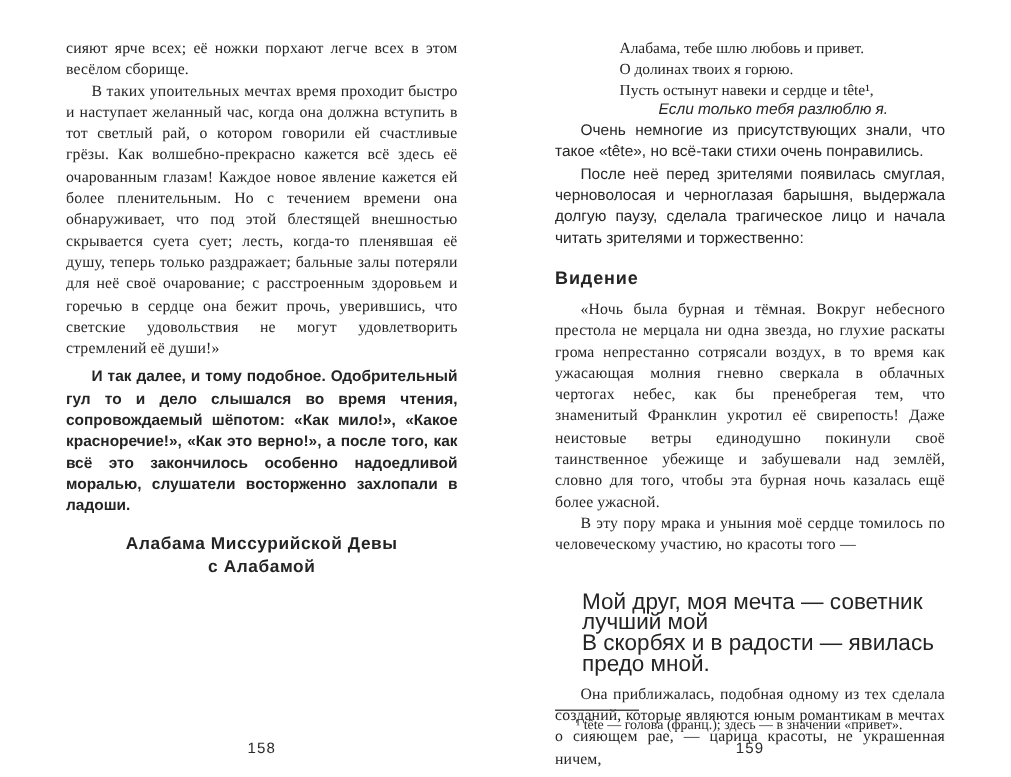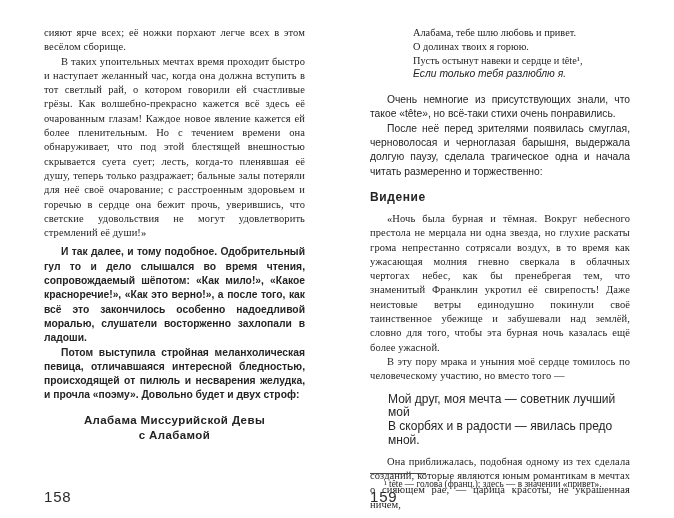--- a/index.html
+++ b/index.html
@@ -55,39 +55,39 @@
     font-family: Liberation Serif, serif;
     font-size: 10.3px;
     line-height: 13.8px;
     margin-left: 43px;
   }
   .poem-line-italic {
     font-family: "Liberation Sans", "DejaVu Sans", sans-serif;
     font-size: 10.3px;
     line-height: 13.8px;
     font-style: italic;
-    margin-left: 43px;
+    margin-left: 69px;
   }
-  .narrative-right { margin-top: 12px; }
+  .narrative-right { }
 
   .vision-heading {
     margin: 10px 0 7px;
     font-family: "Liberation Sans", "DejaVu Sans", sans-serif;
     font-weight: bold;
     font-size: 12px;
     line-height: 16px;
     text-align: left;
     letter-spacing: 0.6px;
   }
   .couplet {
     white-space: pre-line;
     font-family: "Liberation Sans", "DejaVu Sans", sans-serif;
-    font-size: 12px;
+    font-size: 15px;
     line-height: 13.8px;
-    margin: 9px 0 7px 18px;
+    margin: 23px 0 7px 18px;
   }
 
   .footnote {
     position: absolute;
     left: 33px;
     right: 44px;
     bottom: 28px;
     font-family: "Liberation Serif", "DejaVu Serif", serif;
     font-size: 9.3px;
     line-height: 12px;
@@ -98,42 +98,42 @@
     border: none;
     border-top: 1px solid #4a4a4a;
     margin: 0 0 4px 0;
   }
   .footnote-text { text-indent: 14px; }
   .footnote .lang { }
 
   .page-number {
     position: absolute;
     bottom: 13px;
+    text-align: center;
     font-family: "Liberation Sans", "DejaVu Sans", sans-serif;
-    font-size: 15px;
+    font-size: 10px;
     letter-spacing: 0.8px;
     color: #2b2b2b;
   }
   .page-left  .page-number { left: 44px; right: 32px; }
   .page-right .page-number { left: 33px; right: 44px; }
 </style>
 </head>
 <body>
 
 <div class="spread">
 
   <div class="page page-left">
     <div class="serif">
       <p>сияют ярче всех; её ножки порхают легче всех в этом весёлом сборище.</p>
       <p class="indent">В таких упоительных мечтах время проходит быстро и наступает желанный час, когда она должна вступить в тот светлый рай, о котором говорили ей счастливые грёзы. Как волшебно-прекрасно кажется всё здесь её очарованным глазам! Каждое новое явление кажется ей более пленительным. Но с течением времени она обнаруживает, что под этой блестящей внешностью скрывается суета сует; лесть, когда-то пленявшая её душу, теперь только раздражает; бальные залы потеряли для неё своё очарование; с расстроенным здоровьем и горечью в сердце она бежит прочь, уверившись, что светские удовольствия не могут удовлетворить стремлений её души!»</p>
     </div>
 
     <div class="sans narrative-group">
       <p class="indent">И так далее, и тому подобное. Одобрительный гул то и дело слышался во время чтения, сопровождаемый шёпотом: «Как мило!», «Какое красноречие!», «Как это верно!», а после того, как всё это закончилось особенно надоедливой моралью, слушатели восторженно захлопали в ладоши.</p>
-      <p class="indent">Потом выступила стройная меланхолическая певица, отличавшаяся интересной бледностью, происходящей от пилюль и несварения желудка, и прочла «поэму». Довольно будет и двух строф:</p>
     </div>
 
     <div class="poem-title">
       <div>Алабама Миссурийской Девы</div>
       <div>с Алабамой</div>
     </div>
 
 
     <div class="page-number">158</div>
   </div>
@@ -141,28 +141,28 @@
   <div class="page page-right">
     <div>
       <div class="poem-stanza">Алабама, тебе шлю любовь и привет.
 О долинах твоих я горюю.
 Пусть остынут навеки и сердце и tête¹,</div>
       <div class="poem-line-italic">Если только тебя разлюблю я.</div>
     </div>
 
     <div class="sans narrative-right">
       <p class="indent">Очень немногие из присутствующих знали, что такое «tête», но всё-таки стихи очень понравились.</p>
-      <p class="indent">После неё перед зрителями появилась смуглая, черноволосая и черноглазая барышня, выдержала долгую паузу, сделала трагическое одна и начала читать размеренно и торжественно:</p>
+      <p class="indent">После неё перед зрителями появилась смуглая, черноволосая и черноглазая барышня, выдержала долгую паузу, сделала трагическое лицо и начала читать зрителями и торжественно:</p>
     </div>
 
     <div class="vision-heading">Видение</div>
 
     <div class="serif">
       <p class="indent">«Ночь была бурная и тёмная. Вокруг небесного престола не мерцала ни одна звезда, но глухие раскаты грома непрестанно сотрясали воздух, в то время как ужасающая молния гневно сверкала в облачных чертогах небес, как бы пренебрегая тем, что знаменитый Франклин укротил её свирепость! Даже неистовые ветры единодушно покинули своё таинственное убежище и забушевали над землёй, словно для того, чтобы эта бурная ночь казалась ещё более ужасной.</p>
-      <p class="indent">В эту пору мрака и уныния моё сердце томилось по человеческому участию, но вместо того —</p>
+      <p class="indent">В эту пору мрака и уныния моё сердце томилось по человеческому участию, но красоты того —</p>
     </div>
 
     <div class="couplet">Мой друг, моя мечта — советник лучший мой
 В скорбях и в радости — явилась предо мной.</div>
 
     <div class="serif">
       <p class="indent">Она приближалась, подобная одному из тех сделала созданий, которые являются юным романтикам в мечтах о сияющем рае, — царица красоты, не украшенная ничем,</p>
     </div>
 
     <div class="footnote">

